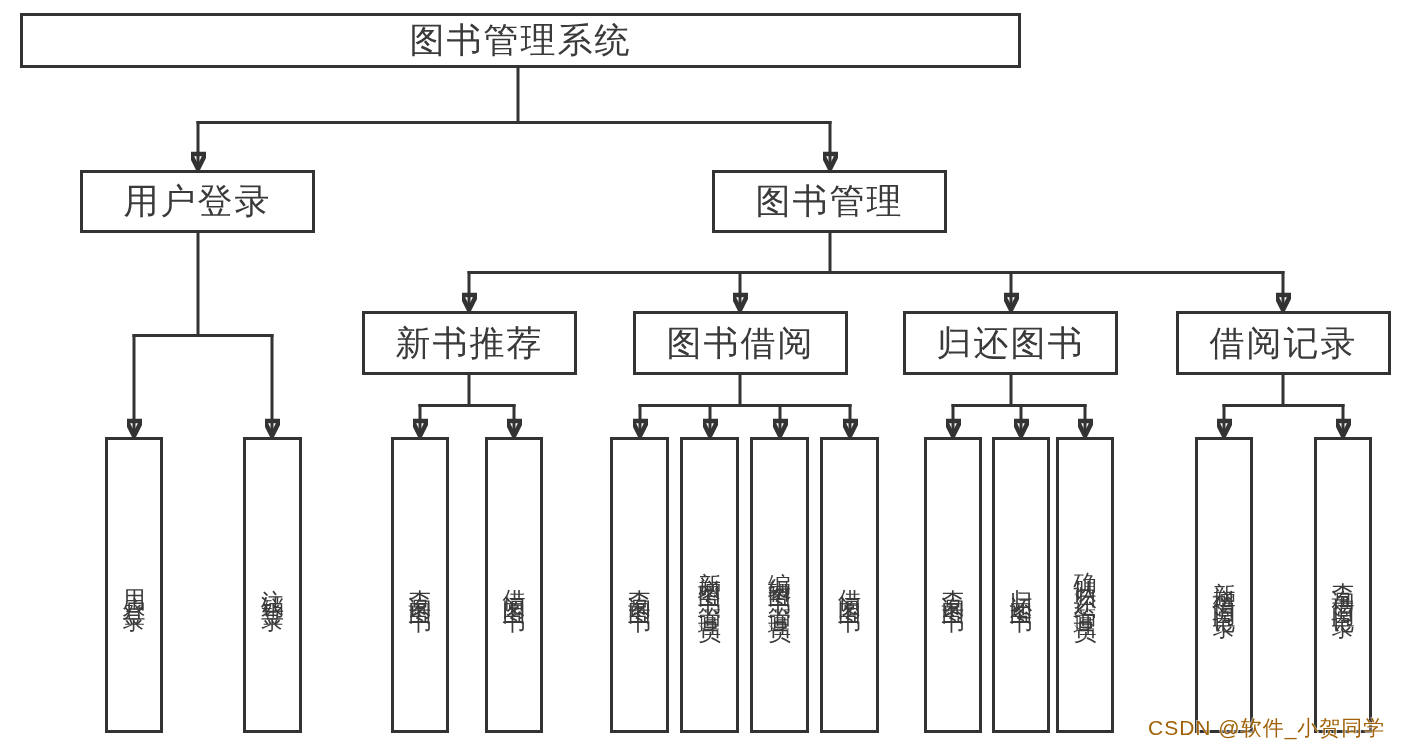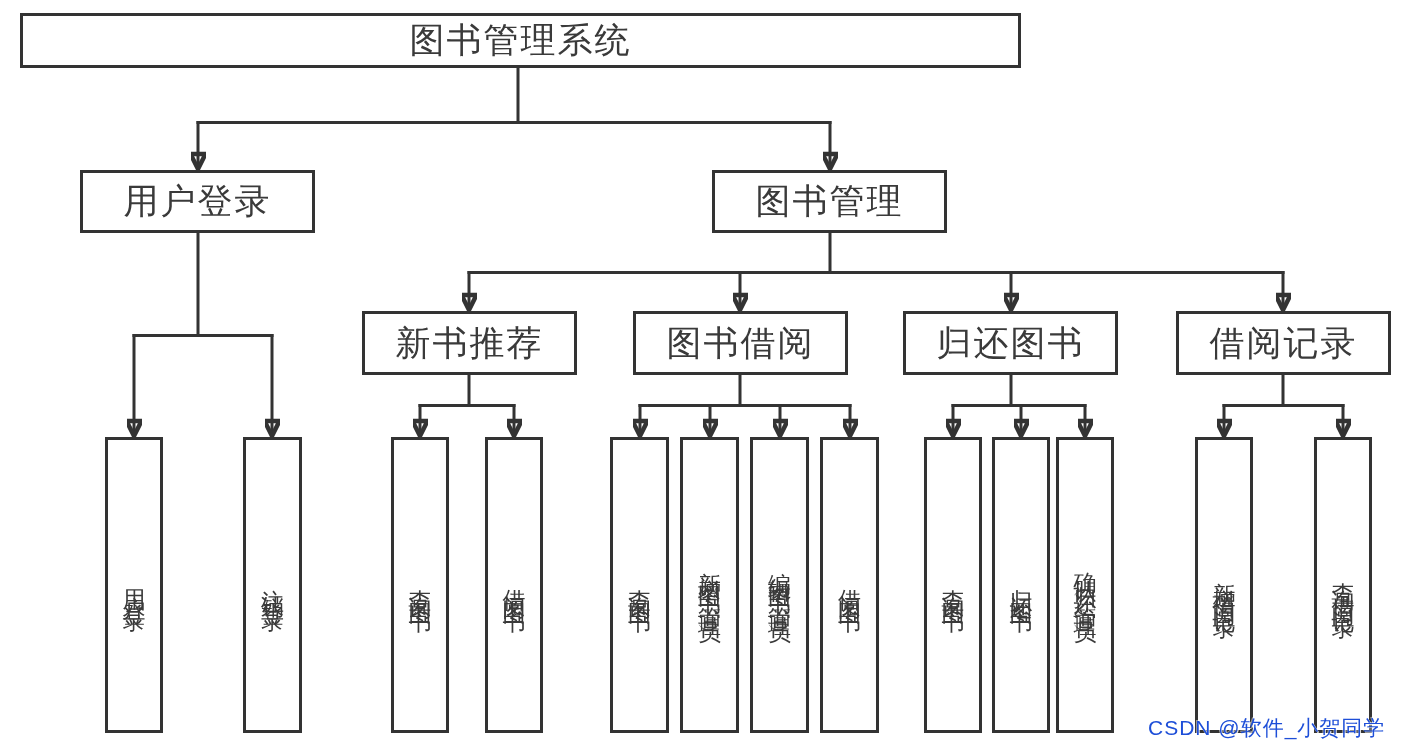--- a/index.html
+++ b/index.html
@@ -41,21 +41,21 @@
     letter-spacing: 7px;
     line-height: 1;
     color: #3a3a3a;
   }
   .watermark {
     position: absolute;
     left: 1148px;
     top: 714px;
     z-index: 5;
     font-size: 21px;
-    color: #1d4ed8;
+    color: #a16207;
     letter-spacing: 1px;
     white-space: nowrap;
     text-shadow: 1px 1px 0 rgba(255,255,255,0.85), -1px -1px 0 rgba(255,255,255,0.5);
   }
 </style>
 </head>
 <body>
 
 <div class="canvas">
 

